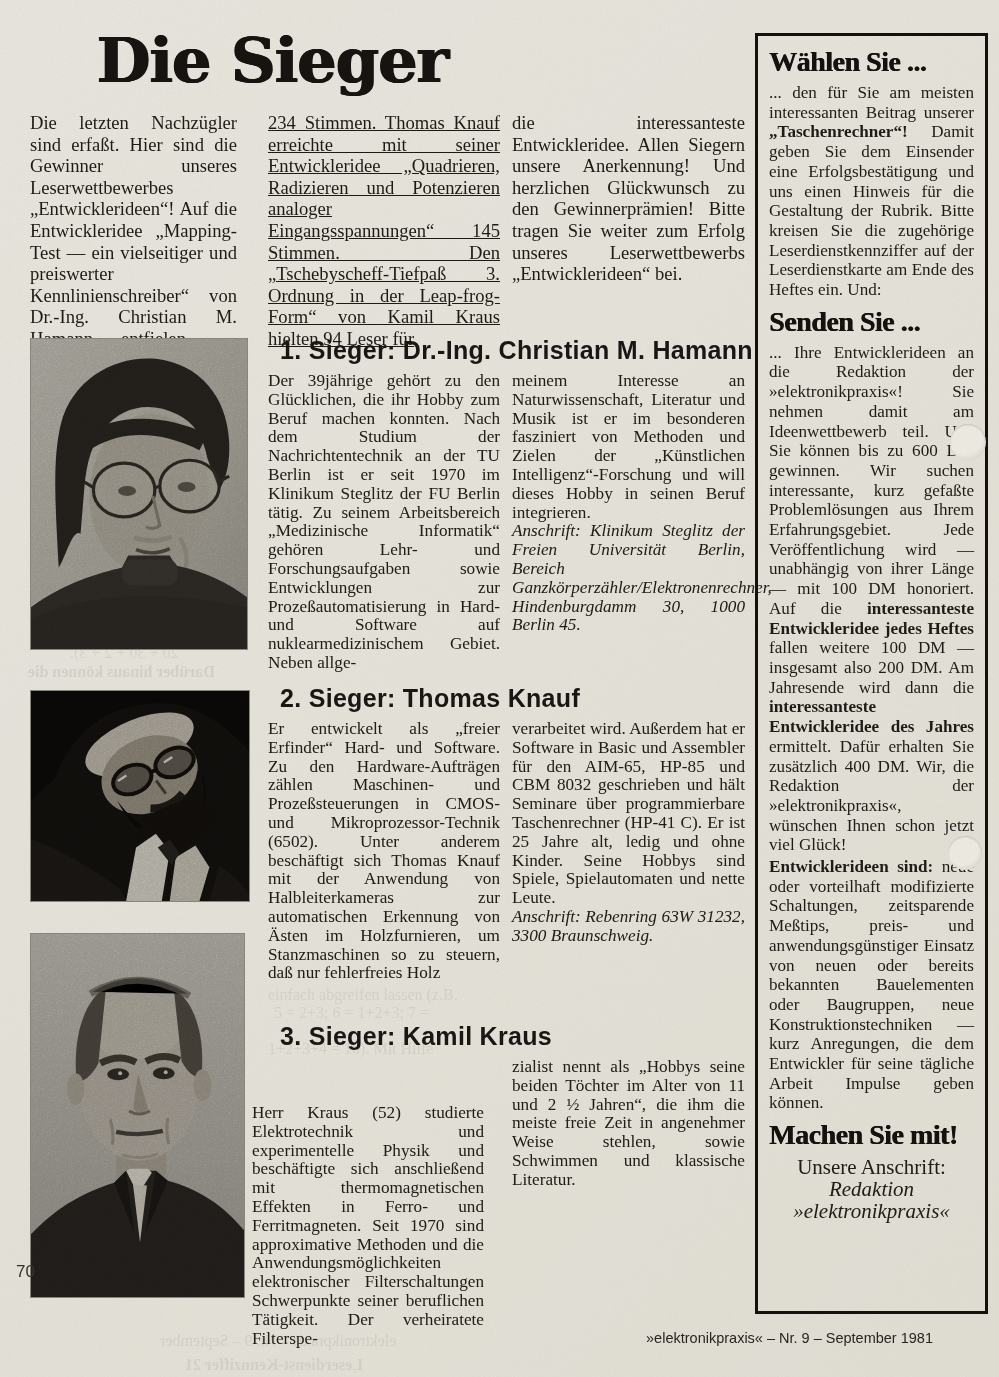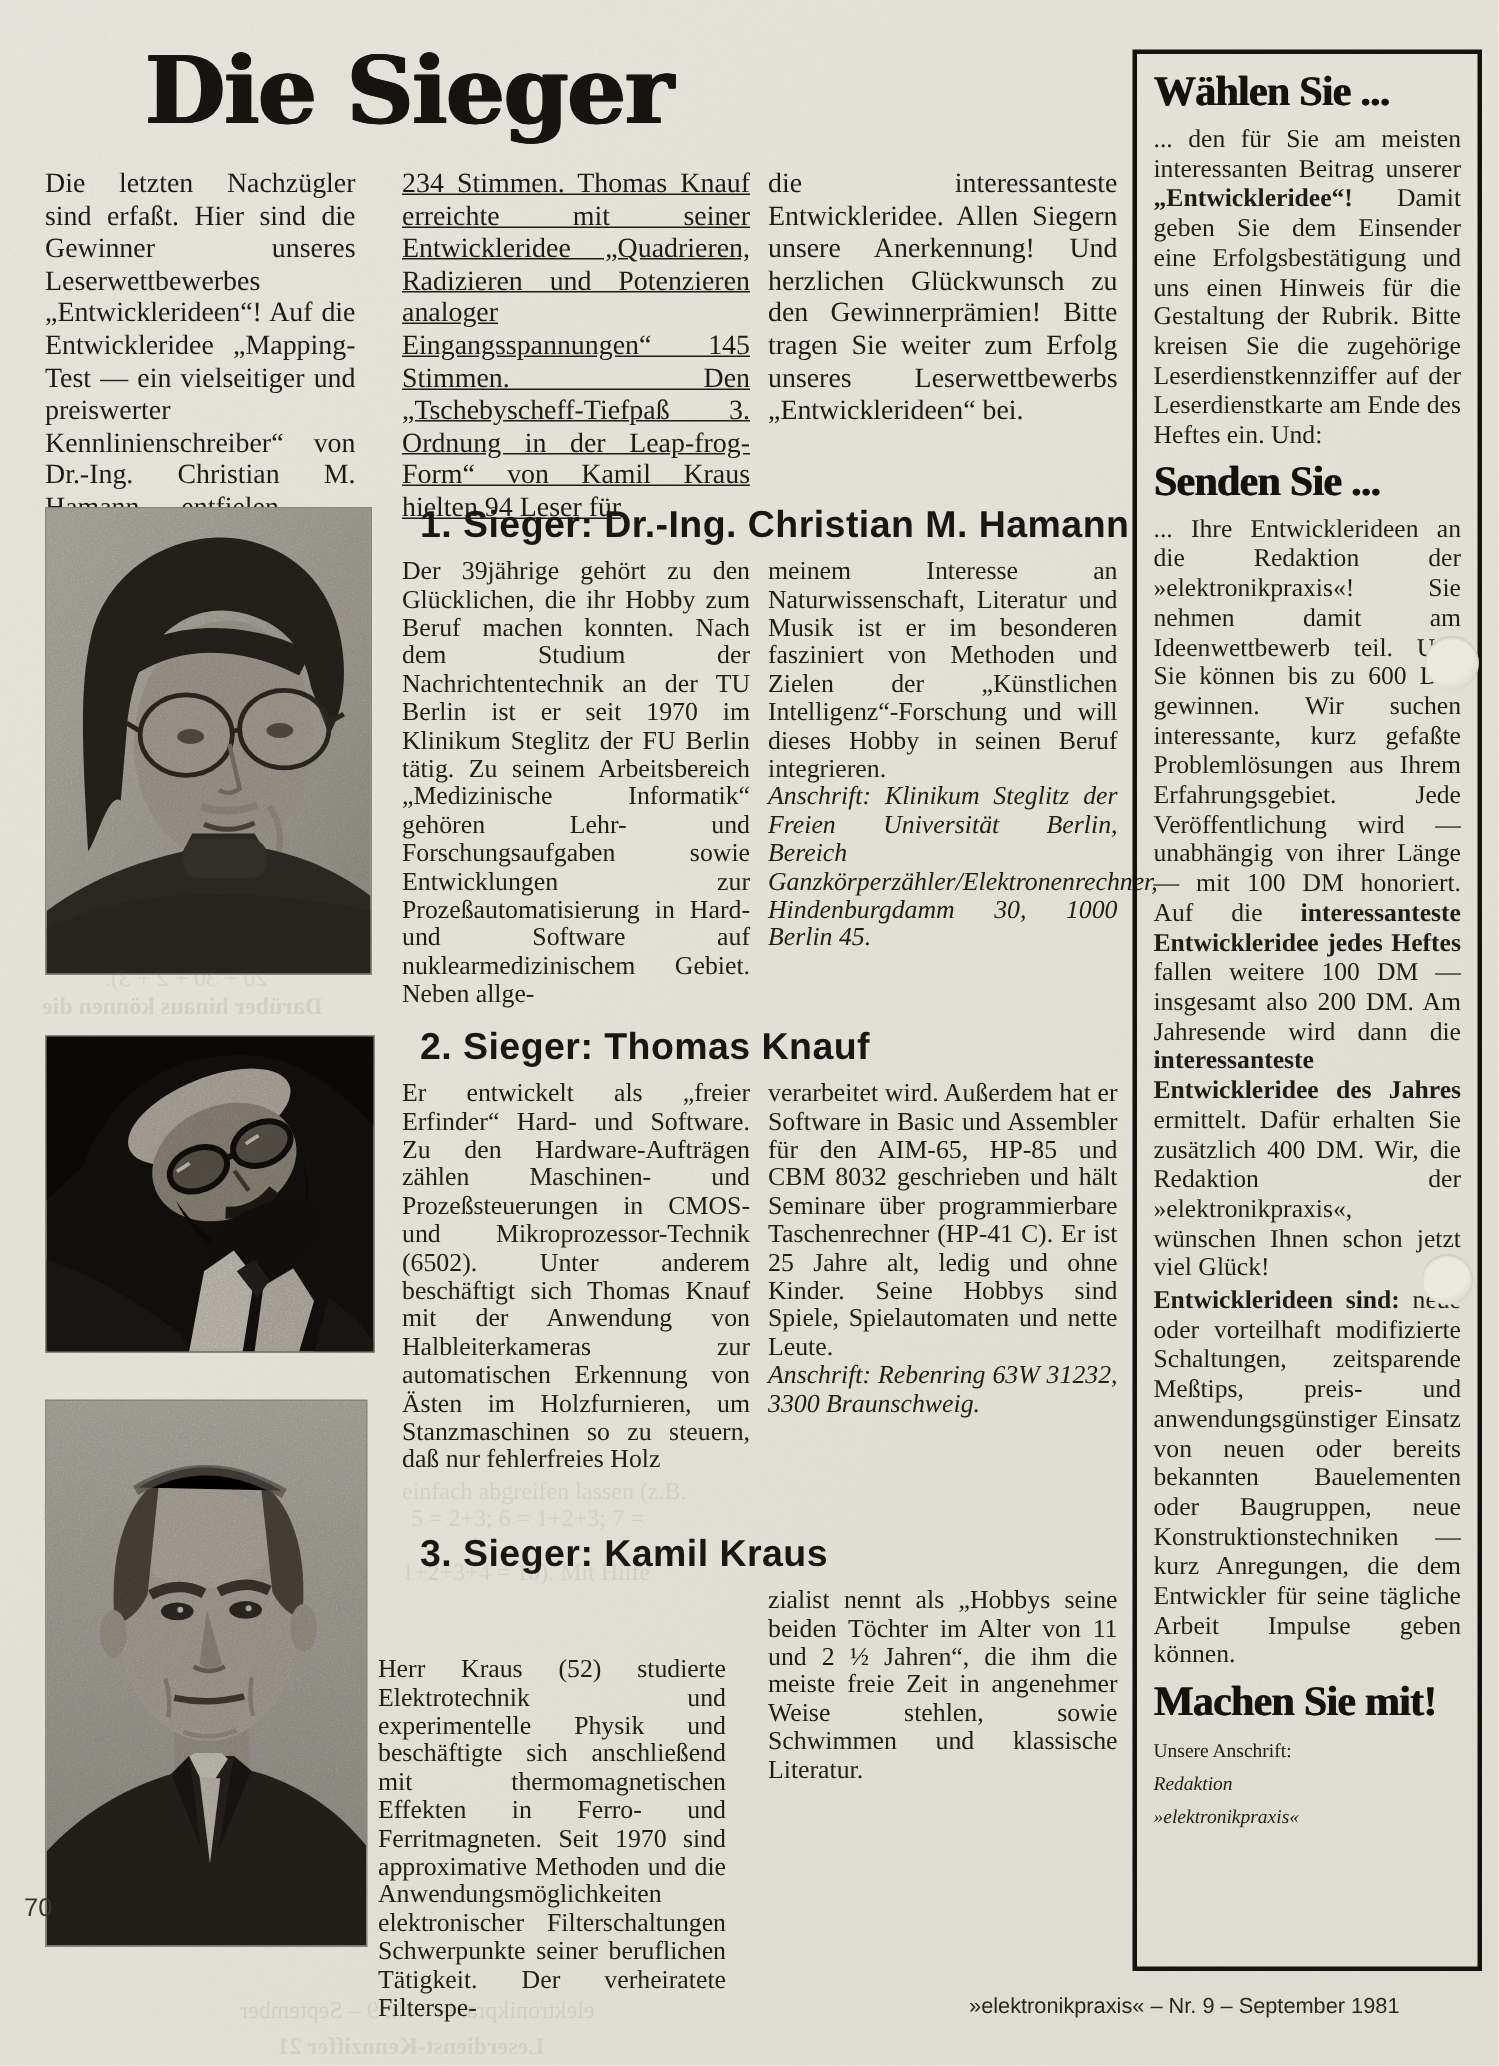--- a/index.html
+++ b/index.html
@@ -26,21 +26,21 @@
   .photo svg{display:block;width:100%;height:100%;}
   
   .sidebar{position:absolute;left:755px;top:33px;width:233px;height:1281px;
            border:3px solid #15130f;box-sizing:border-box;padding:8px 11px 10px 11px;overflow:hidden;}
   .sb-h{font-family:Liberation Serif, serif;font-weight:bold;font-size:28px;line-height:32px;
         letter-spacing:-0.5px;color:#161310;margin:6px 0 5px 0;
         text-shadow:0.6px 0 0 #161310;}
   .sb-h.first{margin-top:2px;}
   .sb-p{font-size:17.1px;line-height:19.7px;text-align:justify;margin:0 0 2px 0;color:#211e1a;}
   .sb-p b{font-weight:bold;}
-  .sb-address{font-size:13px;line-height:22px;font-style:italic;color:#23201b;margin-top:2px;}
+  .sb-address{font-size:21px;line-height:22px;font-style:italic;color:#23201b;margin-top:2px;text-align:center;}
   .sb-address div{margin:0;}
   .plain{font-style:normal;}
   
   .footer-left{position:absolute;left:16px;top:1262px;font-family:"Liberation Sans", sans-serif;
                font-size:17px;color:#3a3731;}
   .footer-right{position:absolute;right:66px;top:1330px;font-family:"Liberation Sans", sans-serif;
                 font-size:14.5px;color:#2b2823;}
   
   .ghost{position:absolute;color:#8a867c;font-size:16px;line-height:18px;white-space:nowrap;
          pointer-events:none;filter:blur(.4px);}
@@ -231,21 +231,21 @@
   <div class="sec-heading" style="top:1022px;">3. Sieger: Kamil Kraus</div>
   <div class="body-col" style="left:252px;top:1058px;width:232px;margin-top:46px;">
     <p>Herr Kraus (52) studierte Elektrotechnik und experimentelle Physik und beschäftigte sich anschließend mit thermomagnetischen Effekten in Ferro- und Ferritmagneten. Seit 1970 sind approximative Methoden und die Anwendungsmöglichkeiten elektronischer Filterschaltungen Schwerpunkte seiner beruflichen Tätigkeit. Der verheiratete Filterspe-</p>
   </div>
   <div class="body-col" style="left:512px;top:1058px;width:233px;">
     <p>zialist nennt als „Hobbys seine beiden Töchter im Alter von 11 und 2 ½ Jahren“, die ihm die meiste freie Zeit in angenehmer Weise stehlen, sowie Schwimmen und klassische Literatur.</p>
   </div>
 
   <div class="sidebar">
     <div class="sb-h first">Wählen Sie ...</div>
-    <p class="sb-p"><span>... den für Sie am meisten interessanten Beitrag unserer </span><b>„Entwickleridee“!</b><span> Damit geben Sie dem Einsender eine Erfolgsbestätigung und uns einen Hinweis für die Gestaltung der Rubrik. Bitte kreisen Sie die zugehörige Leserdienstkennziffer auf der Leserdienstkarte am Ende des Heftes ein. Und:</span></p>
+    <p class="sb-p"><span>... den für Sie am meisten interessanten Beitrag unserer </span><b>„Taschenrechner“!</b><span> Damit geben Sie dem Einsender eine Erfolgsbestätigung und uns einen Hinweis für die Gestaltung der Rubrik. Bitte kreisen Sie die zugehörige Leserdienstkennziffer auf der Leserdienstkarte am Ende des Heftes ein. Und:</span></p>
 
     <div class="sb-h">Senden Sie ...</div>
     <p class="sb-p"><span>... Ihre Entwicklerideen an die Redaktion der »elektronikpraxis«! Sie nehmen damit am Ideenwettbewerb teil. Und Sie können bis zu 600 DM gewinnen. Wir suchen interessante, kurz gefaßte Problemlösungen aus Ihrem Erfahrungsgebiet. Jede Veröffentlichung wird — unabhängig von ihrer Länge — mit 100 DM honoriert. Auf die </span><b>interessanteste Entwickleridee jedes Heftes</b><span> fallen weitere 100 DM — insgesamt also 200 DM. Am Jahresende wird dann die </span><b>interessanteste Entwickleridee des Jahres</b><span> ermittelt. Dafür erhalten Sie zusätzlich 400 DM. Wir, die Redaktion der »elektronikpraxis«, wünschen Ihnen schon jetzt viel Glück!</span></p>
     <p class="sb-p"><b>Entwicklerideen sind:</b><span> neue oder vorteilhaft modifizierte Schaltungen, zeitsparende Meßtips, preis- und anwendungsgünstiger Einsatz von neuen oder bereits bekannten Bauelementen oder Baugruppen, neue Konstruktionstechniken — kurz Anregungen, die dem Entwickler für seine tägliche Arbeit Impulse geben können.</span></p>
 
     <div class="sb-h">Machen Sie mit!</div>
     <div class="sb-address">
       <div class="plain">Unsere Anschrift:</div>
       <div>Redaktion</div>
       <div>»elektronikpraxis«</div>

